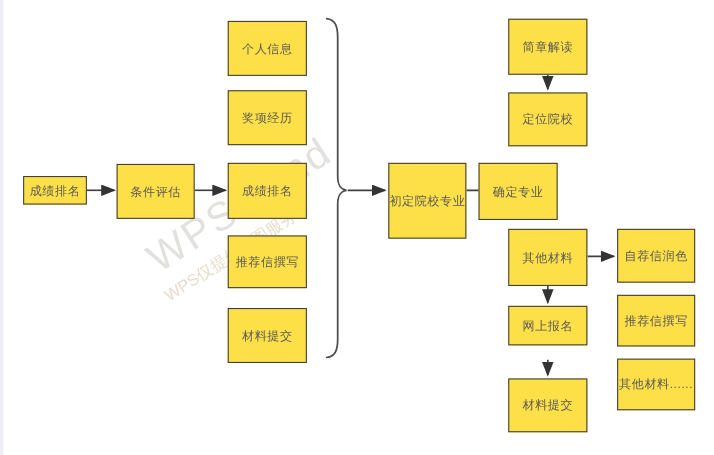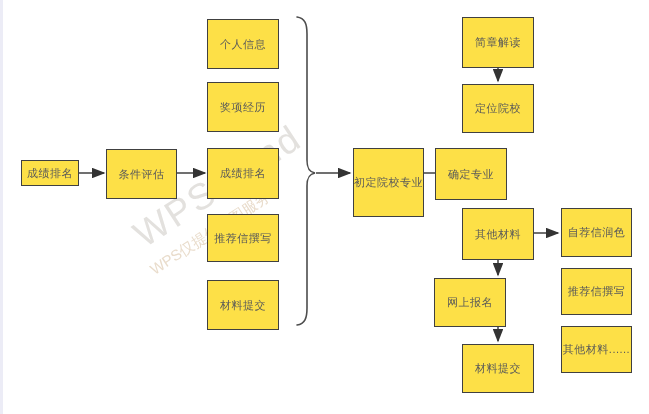--- a/index.html
+++ b/index.html
@@ -92,21 +92,21 @@
     </div>
   <div class="node" style="left:462px;top:84px;width:72px;height:49px">
       <span>定位院校</span>
     </div>
   <div class="node" style="left:435px;top:148px;width:72px;height:52px">
       <span>确定专业</span>
     </div>
   <div class="node" style="left:462px;top:208px;width:72px;height:52px">
       <span>其他材料</span>
     </div>
-  <div class="node" style="left:434px;top:278px;width:72px;height:49px">
+  <div class="node" style="left:462px;top:278px;width:72px;height:36px">
       <span>网上报名</span>
     </div>
   <div class="node" style="left:462px;top:344px;width:72px;height:49px">
       <span>材料提交</span>
     </div>
 
   <div class="node" style="left:561px;top:208px;width:71px;height:49px">
       <span>自荐信润色</span>
     </div>
   <div class="node" style="left:561px;top:268px;width:71px;height:47px">

